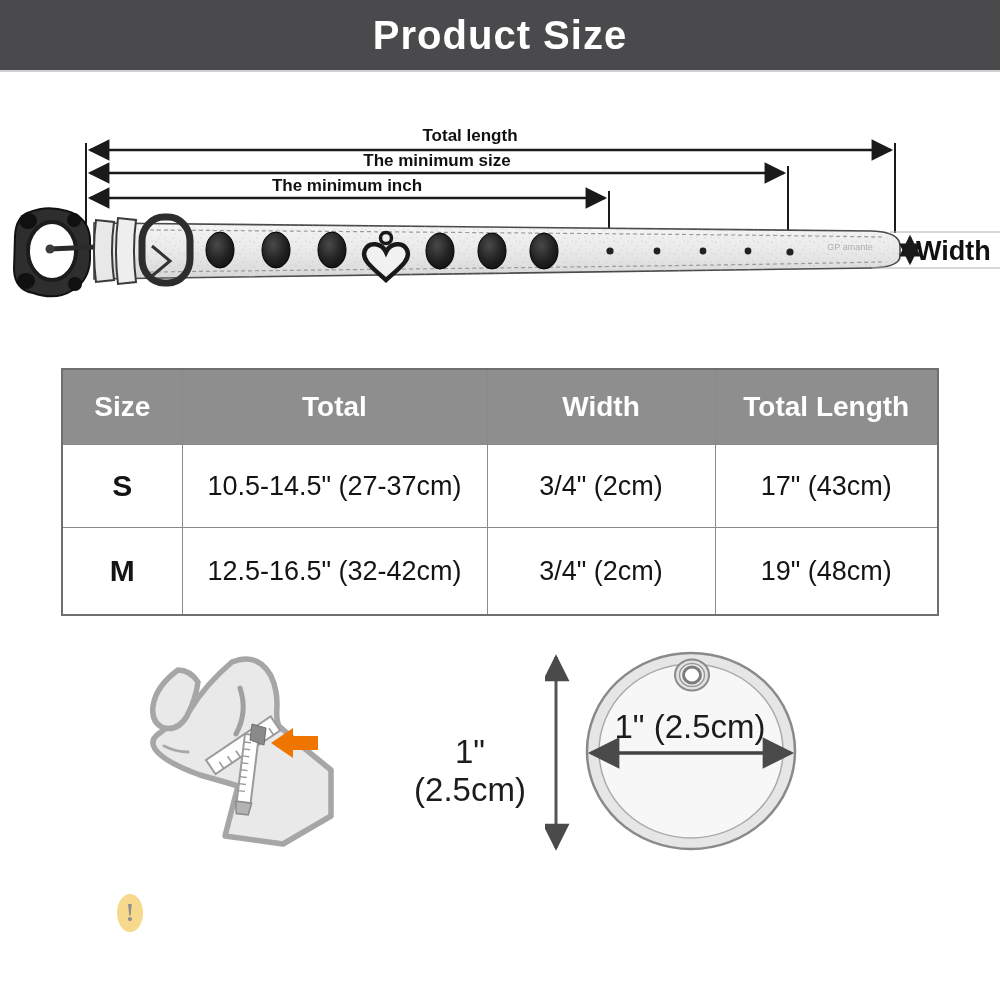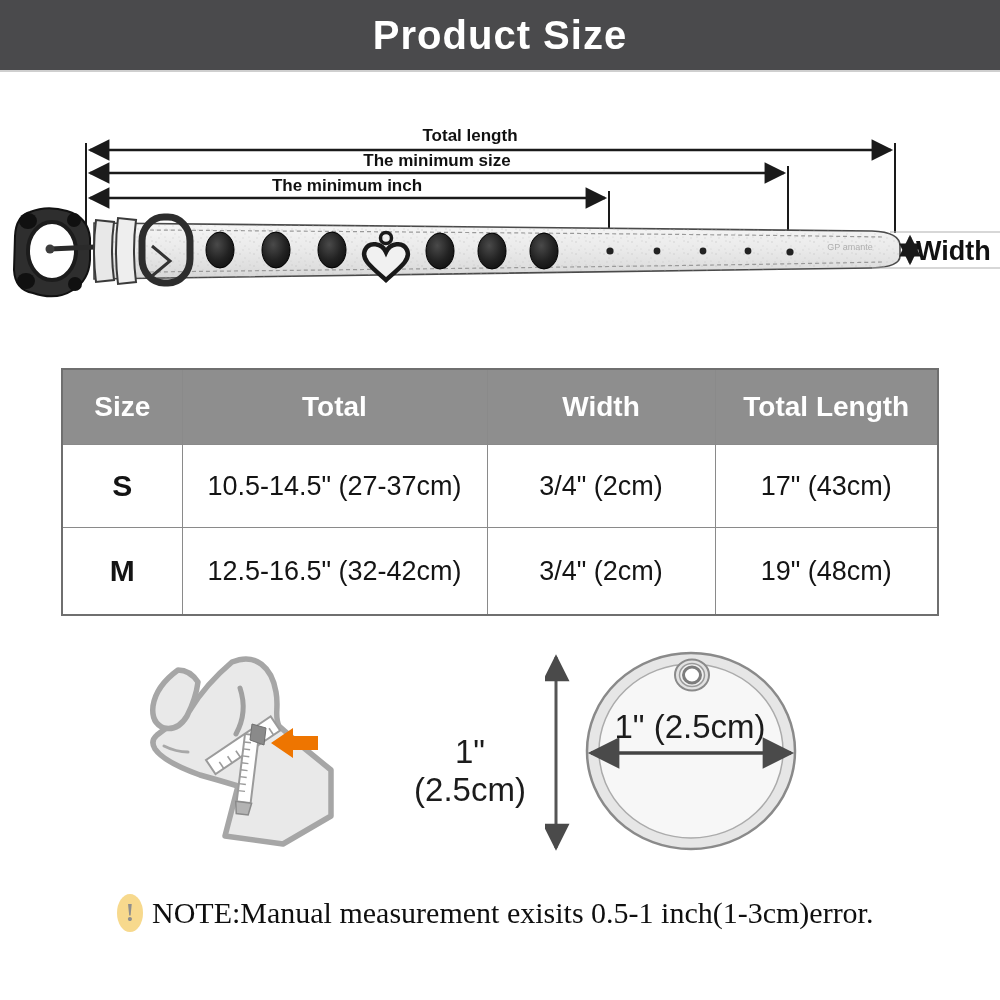--- a/index.html
+++ b/index.html
@@ -231,15 +231,14 @@
       <ellipse cx="147" cy="30" rx="8.5" ry="8" fill="#ffffff" stroke="#7c7c7c" stroke-width="3"></ellipse>
     </g>
     <line x1="46" y1="108" x2="246" y2="108" stroke="#444" stroke-width="3.5" marker-start="url(#ahG)" marker-end="url(#ahG)"></line>
   </svg>
 
   <div class="guide-label lbl-tag-diameter">1" (2.5cm)</div>
 
   <div class="note-icon">
     <span>!</span>
   </div>
-  <div class="note-text">NOTE:Manual measurement exisits 0.5-1 inch(1-3cm)error.</div>
 
 </div>
 
 </body></html>

